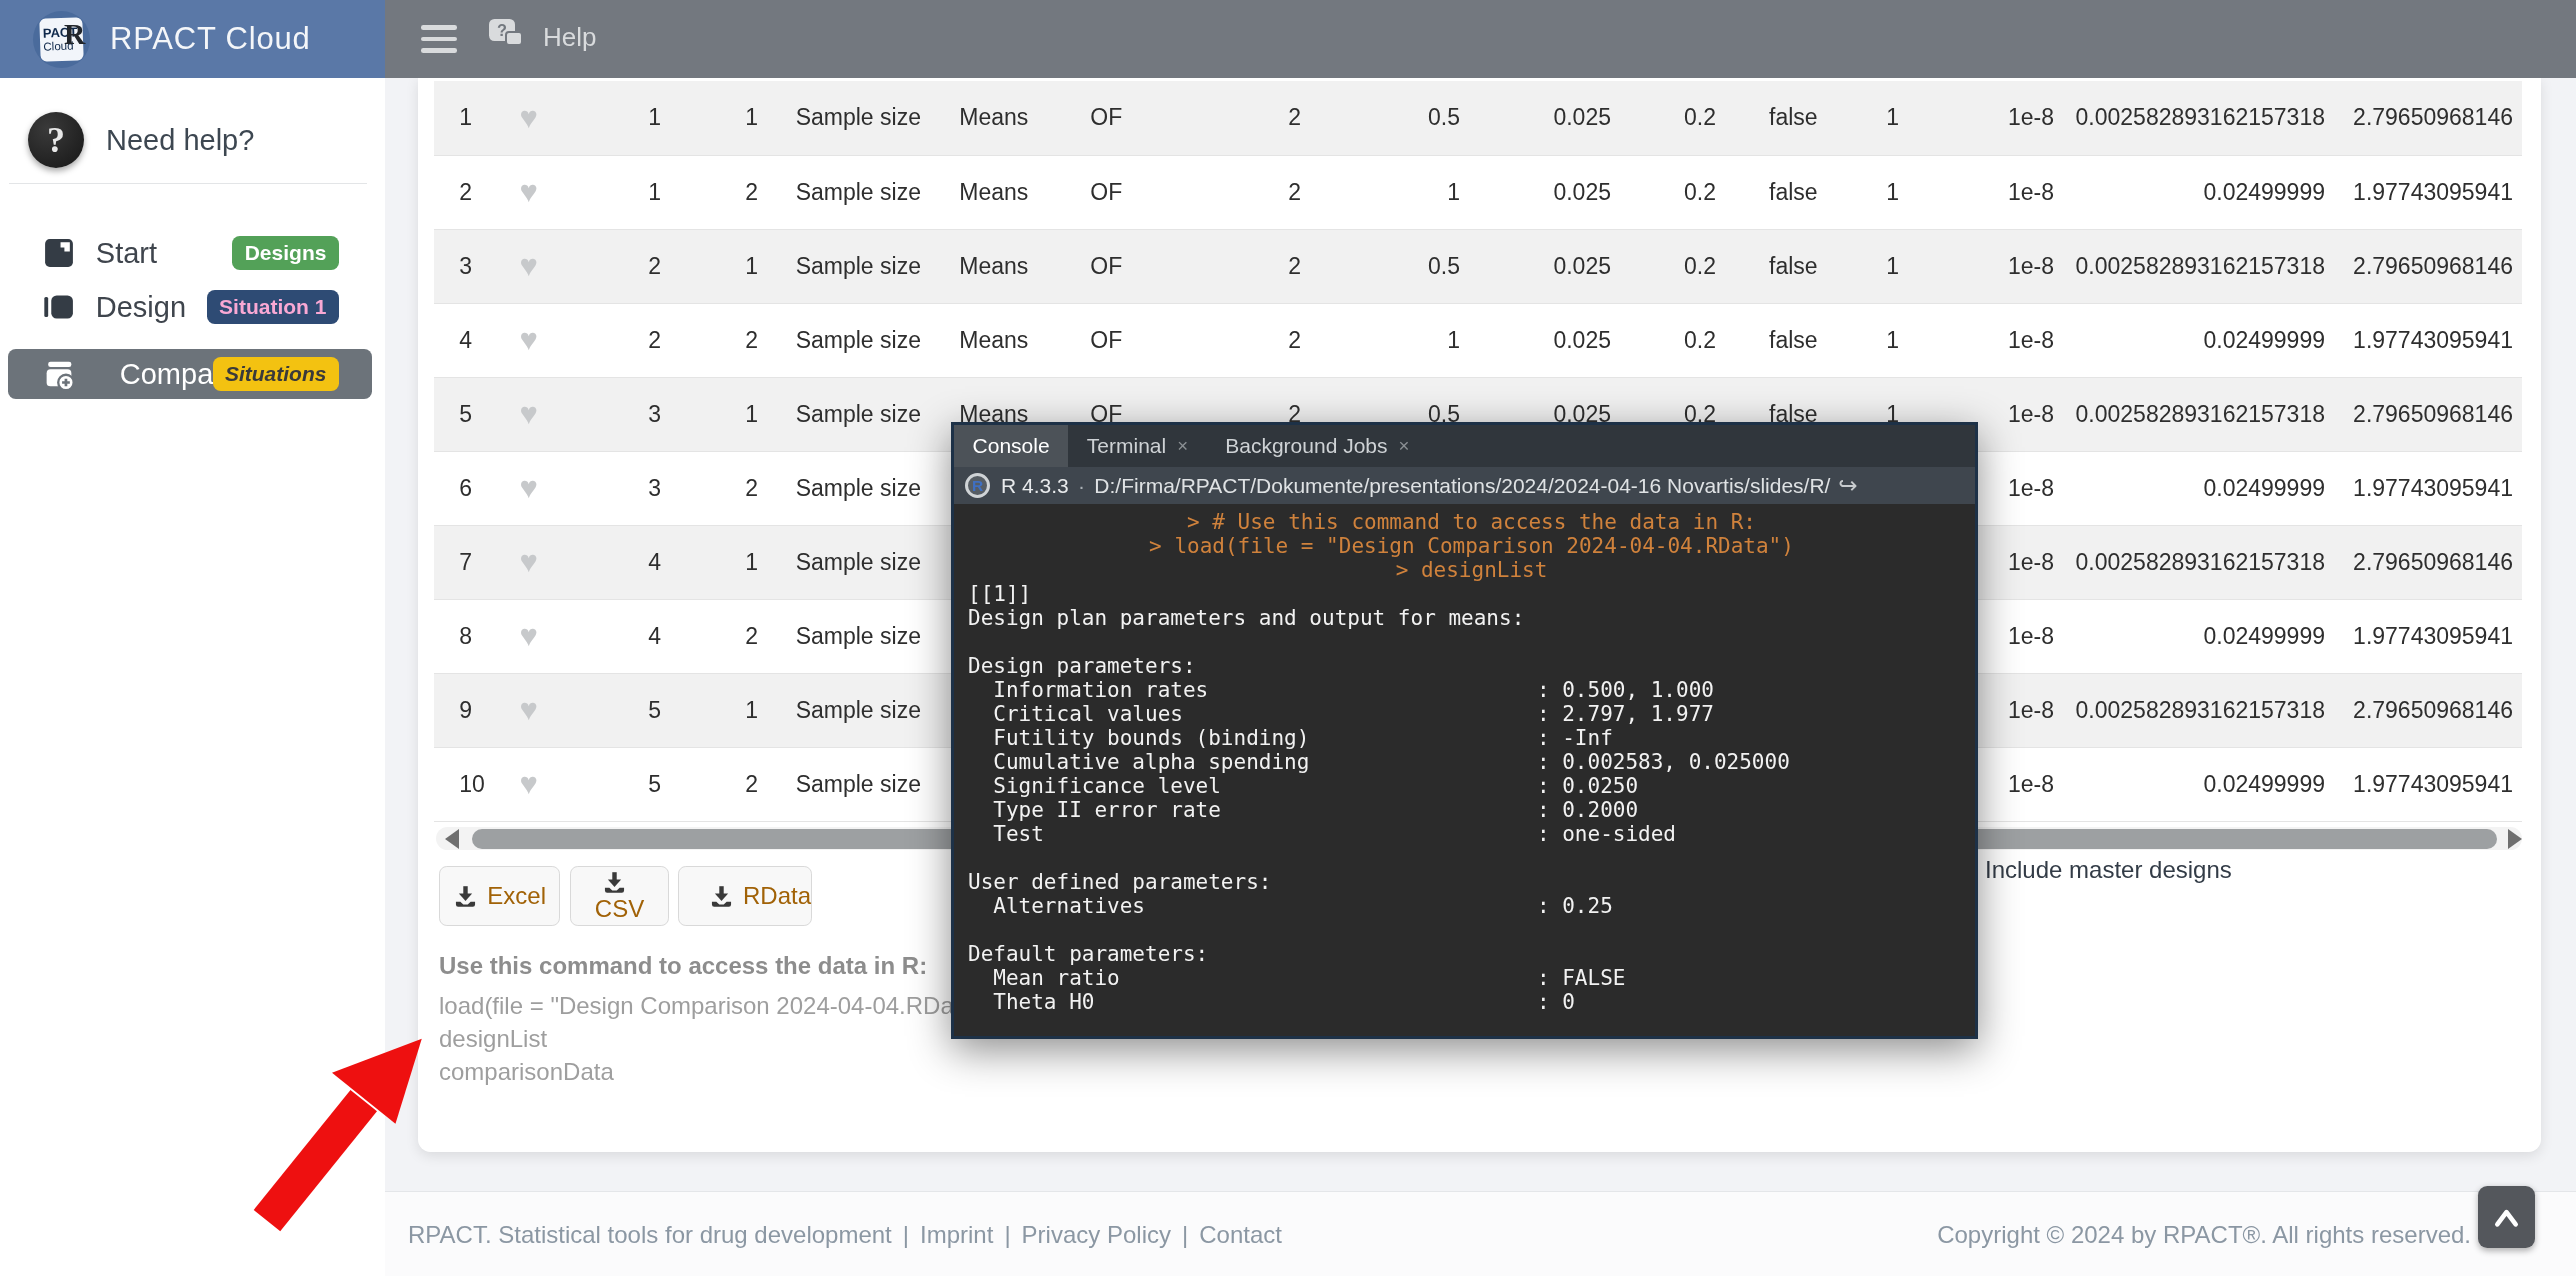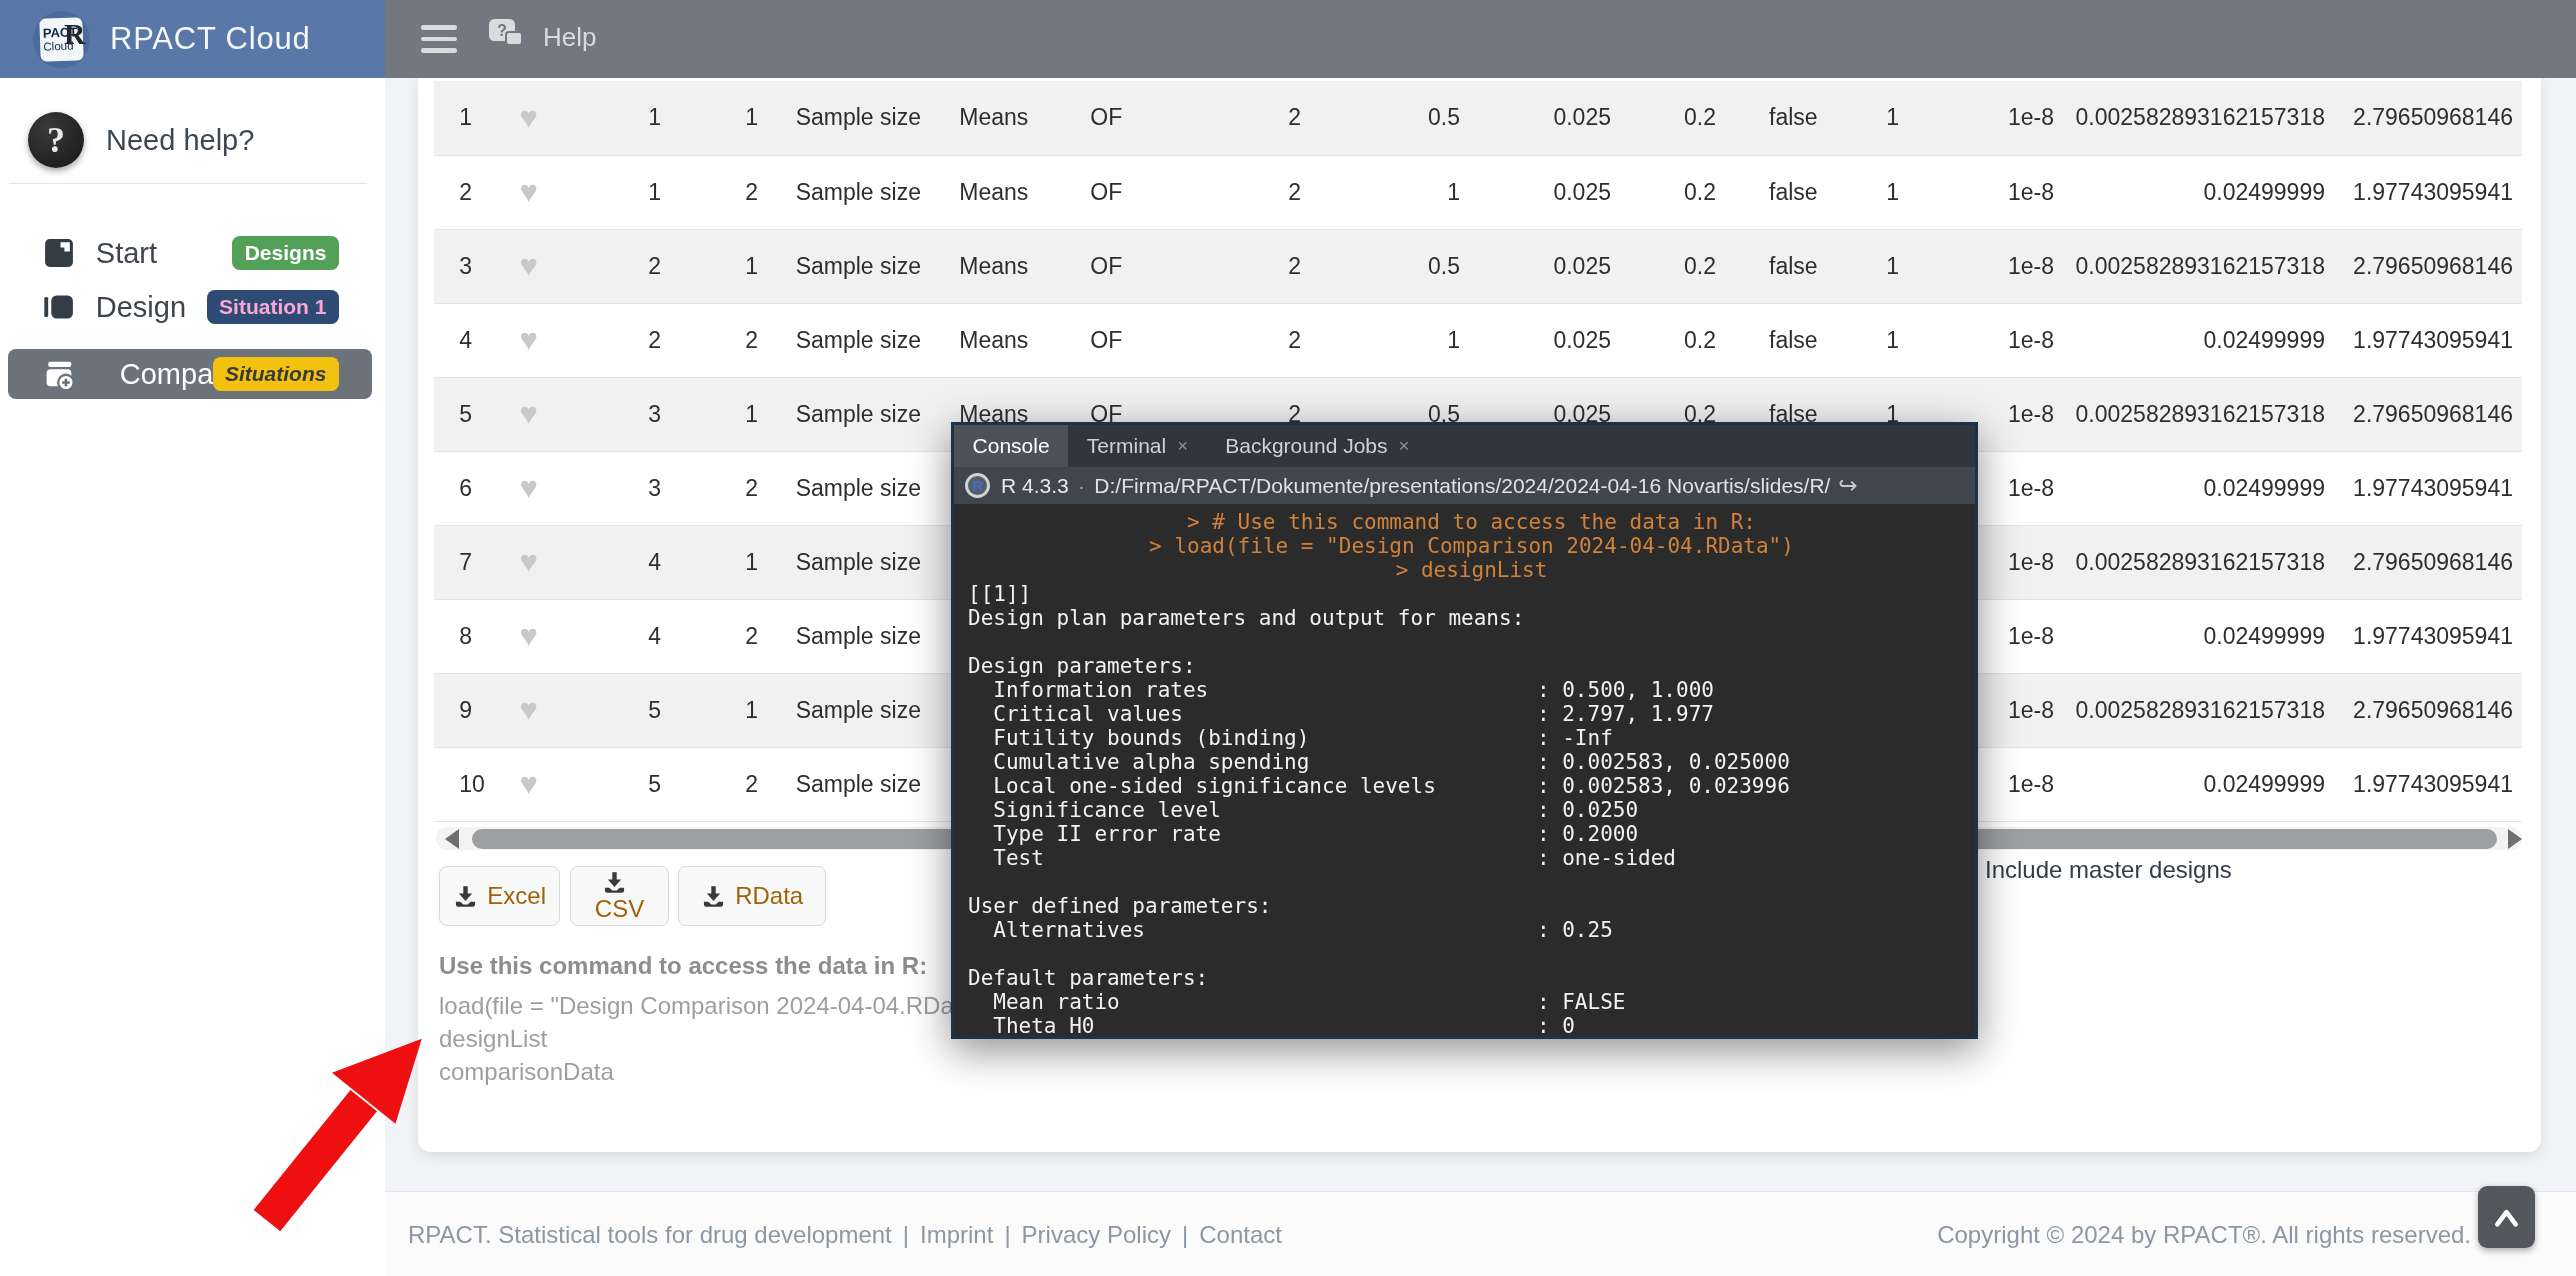--- a/index.html
+++ b/index.html
@@ -374,21 +374,21 @@
       <span>Excel</span>
     </button>
     <button class="exp-btn" style="left:152px;width:99px;flex-direction:column;">
       <svg width="25" height="25" viewBox="0 0 34 34">
           <rect x="14" y="3" width="6" height="11" fill="#3a3a3a"></rect>
           <polygon points="8,13 26,13 17,23" fill="#3a3a3a"></polygon>
           <path d="M4 24 v4 a3 3 0 0 0 3 3 h20 a3 3 0 0 0 3-3 v-4 h-6 l-4 4 h-6 l-4-4 z" fill="#3a3a3a"></path>
         </svg>
       <span>CSV</span>
     </button>
-    <button class="exp-btn" style="left:260px;width:148px;">
+    <button class="exp-btn" style="left:260px;width:134px;justify-content:flex-end;">
       <svg width="25" height="25" viewBox="0 0 34 34">
           <rect x="14" y="3" width="6" height="11" fill="#3a3a3a"></rect>
           <polygon points="8,13 26,13 17,23" fill="#3a3a3a"></polygon>
           <path d="M4 24 v4 a3 3 0 0 0 3 3 h20 a3 3 0 0 0 3-3 v-4 h-6 l-4 4 h-6 l-4-4 z" fill="#3a3a3a"></path>
         </svg>
       <span>RData</span>
     </button>
 
     <div id="r-access">
       <div class="head">Use this command to access the data in R:</div>
@@ -426,21 +426,20 @@
         <pre class="cmd">&gt; load(file = "Design Comparison 2024-04-04.RData")</pre>
         <pre class="cmd">&gt; designList</pre>
         <pre class="out">[[1]]</pre>
         <pre class="out">Design plan parameters and output for means:</pre>
         <pre class="out">&nbsp;</pre>
         <pre class="out">Design parameters:</pre>
         <pre class="out">  Information rates                          : 0.500, 1.000</pre>
         <pre class="out">  Critical values                            : 2.797, 1.977</pre>
         <pre class="out">  Futility bounds (binding)                  : -Inf</pre>
         <pre class="out">  Cumulative alpha spending                  : 0.002583, 0.025000</pre>
-        <pre class="out">  Local one-sided significance levels        : 0.002583, 0.023996</pre>
         <pre class="out">  Significance level                         : 0.0250</pre>
         <pre class="out">  Type II error rate                         : 0.2000</pre>
         <pre class="out">  Test                                       : one-sided</pre>
         <pre class="out">&nbsp;</pre>
         <pre class="out">User defined parameters:</pre>
         <pre class="out">  Alternatives                               : 0.25</pre>
         <pre class="out">&nbsp;</pre>
         <pre class="out">Default parameters:</pre>
         <pre class="out">  Mean ratio                                 : FALSE</pre>
         <pre class="out">  Theta H0                                   : 0</pre>

